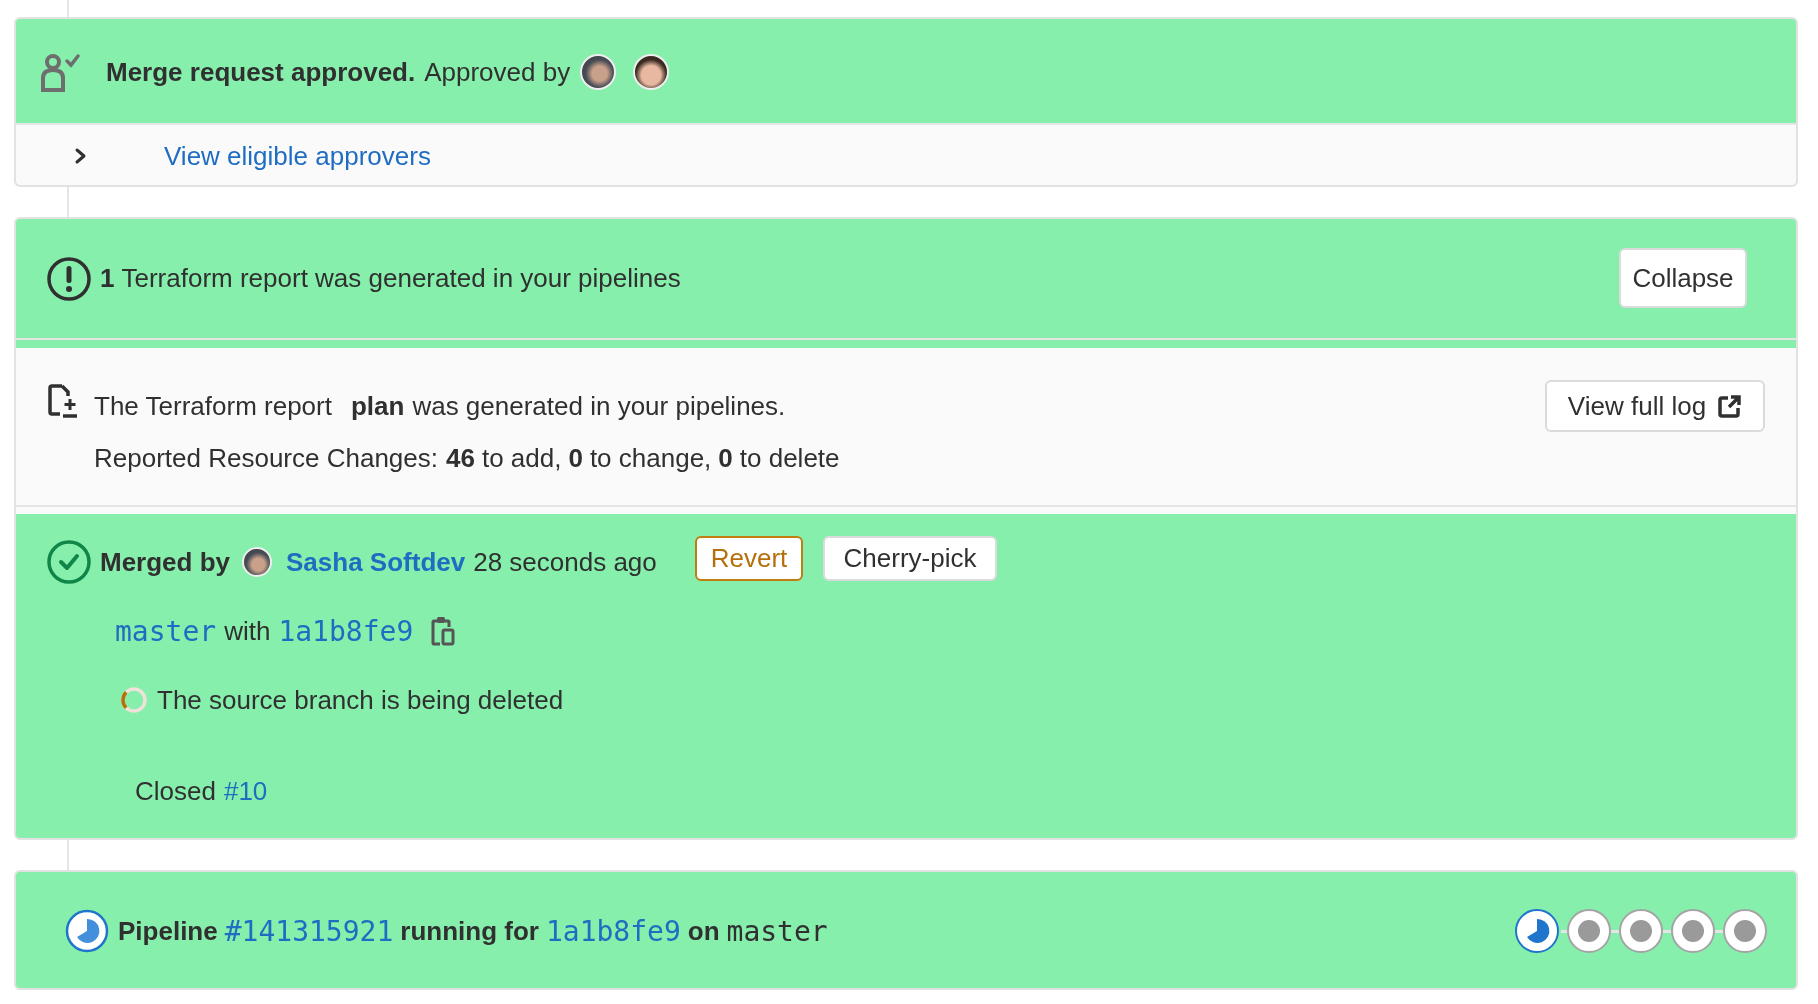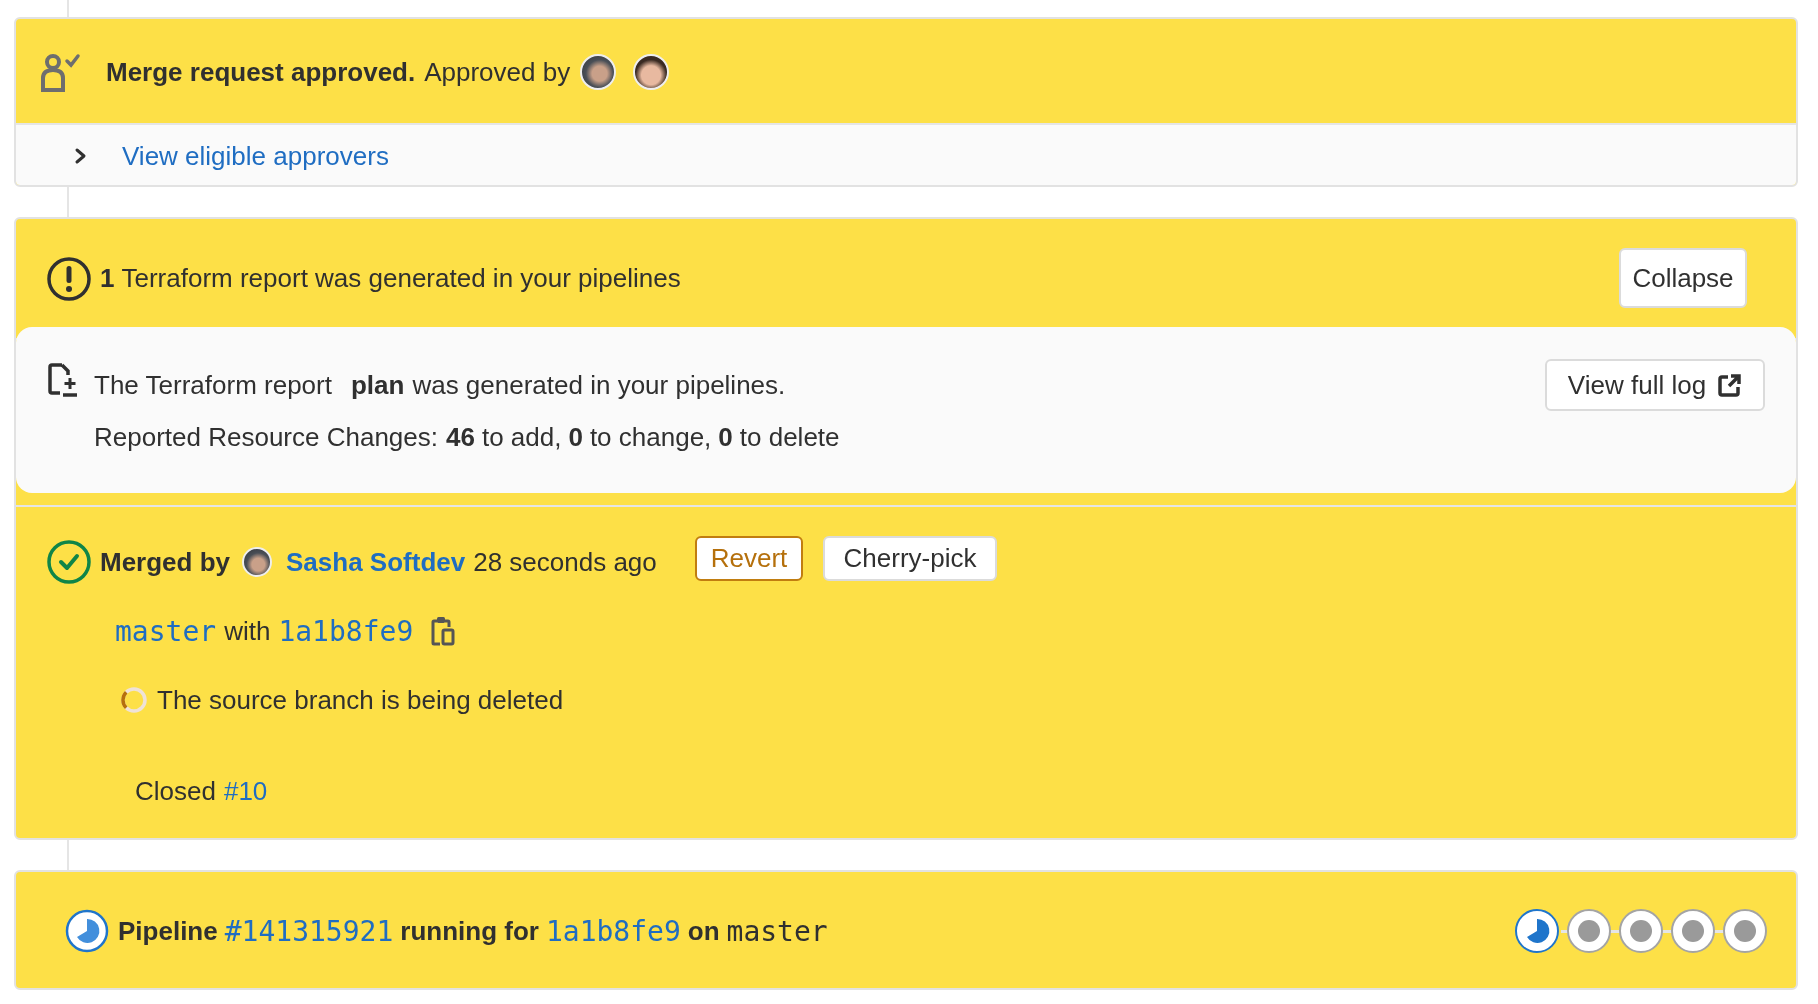--- a/index.html
+++ b/index.html
@@ -2,21 +2,21 @@
 <html><head>
 <meta charset="utf-8">
 <style>
   * { box-sizing: border-box; margin: 0; padding: 0; }
   html, body { width: 1818px; height: 1004px; background: #ffffff; overflow: hidden; }
   body { position: relative; font-family: "Liberation Sans", sans-serif; color: #303030; font-size: 26px; }
   .mono { font-family: "DejaVu Sans Mono", "Liberation Mono", monospace; font-size: 28px; }
   .link { color: #1f6dc2; text-decoration: none; cursor: pointer; }
   .bold { font-weight: 700; }
   .connector { position: absolute; left: 67px; width: 2px; background: #e5e5e5; }
-  .card { position: absolute; left: 14px; width: 1784px; border: 2px solid #e2e2e2; border-radius: 6px; background: #fde047; overflow: hidden; text-decoration: underline; }
+  .card { position: absolute; left: 14px; width: 1784px; border: 2px solid #e2e2e2; border-radius: 6px; background: #86efac; overflow: hidden; text-decoration: underline; }
   .row { position: absolute; left: 0; right: 0; }
   .gray { background: #fafafa; }
   .divider { position: absolute; left: 0; right: 0; height: 2px; background: #e5e5e5; }
   .abs { position: absolute; }
   .vc { display: flex; align-items: center; white-space: nowrap; }
   .btn { position: absolute; display: flex; align-items: center; justify-content: center; background: #fff; border: 2px solid #dbdbdb; border-radius: 6px; color: #303030; font-size: 26px; cursor: pointer; }
   .btn-warning { border-color: #c17d10; color: #b5700c; }
   .avatar { display: inline-block; border-radius: 50%; border: 2px solid #eee; overflow: hidden; }
   .stage { position: absolute; width: 44px; height: 44px; border-radius: 50%; border: 2px solid #a4a4a4; background: #fff; display: flex; align-items: center; justify-content: center; }
   .stage .dot { width: 22px; height: 22px; border-radius: 50%; background: #9a9a9a; }
@@ -37,21 +37,21 @@
         <path d="M3 38 L3 26 Q3 18 13 18 Q23 18 23 26 L23 38 Z" fill="none" stroke="#6e6e6e" stroke-width="4"></path>
         <path d="M27 9 L31 13 L38 4" fill="none" stroke="#6e6e6e" stroke-width="3.5" stroke-linecap="round"></path>
       </svg>
     </span>
     <span class="bold" style="margin-left:16px;">Merge request approved.</span>
     <span style="margin-left:9px;">Approved by</span>
     <span class="avatar" style="width:36px; height:36px; margin-left:10px; background: radial-gradient(circle at 55% 55%, #c9a089 0 30%, #4a4f57 55%, #2f3136 100%);"></span>
     <span class="avatar" style="width:36px; height:36px; margin-left:17px; background: radial-gradient(circle at 50% 60%, #e8b9a0 0 38%, #3a2a22 62%);"></span>
   </div>
   <div class="divider" style="top:104px;"></div>
-  <div class="row gray vc" style="top:106px; height:62px; padding-left:58px; cursor:pointer;">
+  <div class="row gray vc" style="top:106px; height:62px; padding-left:58px; cursor:pointer;gap:42px;">
     <span style="display:inline-block; width:20px;">
       <svg width="14" height="18" viewBox="0 0 14 18">
           <path d="M3 3 L10 9 L3 15" fill="none" stroke="#303030" stroke-width="3" stroke-linecap="round" stroke-linejoin="round"></path>
         </svg>
     </span>
     <a class="link" style="margin-left:28px;">View eligible approvers</a>
   </div>
 </div>
 
 <div class="card" style="top:217px; height:623px;">
@@ -63,21 +63,21 @@
         <rect x="20.5" y="10" width="5" height="17" rx="2.5" fill="#303030"></rect>
         <circle cx="23" cy="33" r="3" fill="#303030"></circle>
       </svg>
     </span>
     <span class="bold" style="margin-left:8px;">1</span>
     <span style="margin-left:7px;">Terraform report was generated in your pipelines</span>
   </div>
   <button class="btn" style="left:1603px; top:29px; width:128px; height:60px;">Collapse</button>
   <div class="divider" style="top:119px;"></div>
 
-  <div class="row gray" style="top:108px; height:166px;border-radius:16px;">
+  <div class="row gray" style="top:129px; height:166px;">
     <span class="abs" style="left:32px; top:36px; width:32px; height:36px;">
       <svg width="32" height="36" viewBox="0 0 32 36">
         <path d="M14 2 L4 2 Q2 2 2 4 L2 28 Q2 30 4 30 L12 30" fill="none" stroke="#303030" stroke-width="3.5"></path>
         <path d="M14 2 L20 8 L20 12" fill="none" stroke="#303030" stroke-width="3.5"></path>
         <path d="M22 15 L22 26 M16.5 20.5 L27.5 20.5" stroke="#303030" stroke-width="3"></path>
         <path d="M15 32 L29 32" stroke="#303030" stroke-width="3.5"></path>
       </svg>
     </span>
     <div class="abs vc" style="left:78px; top:38px; height:40px;">
       <span>The Terraform report</span>

